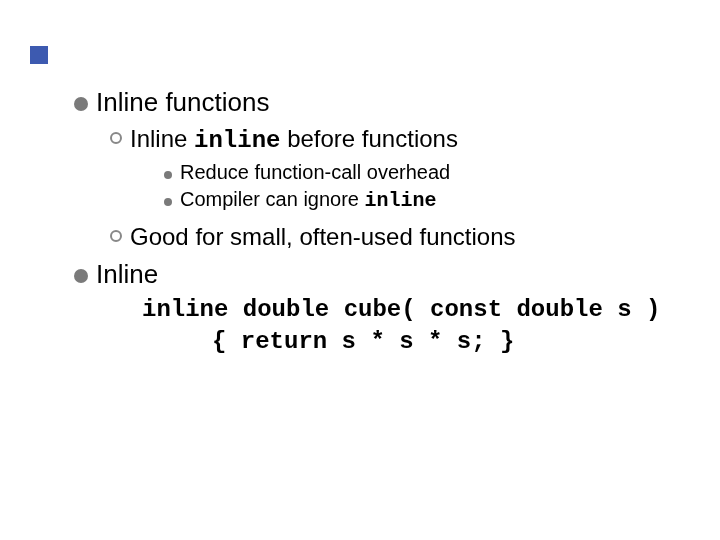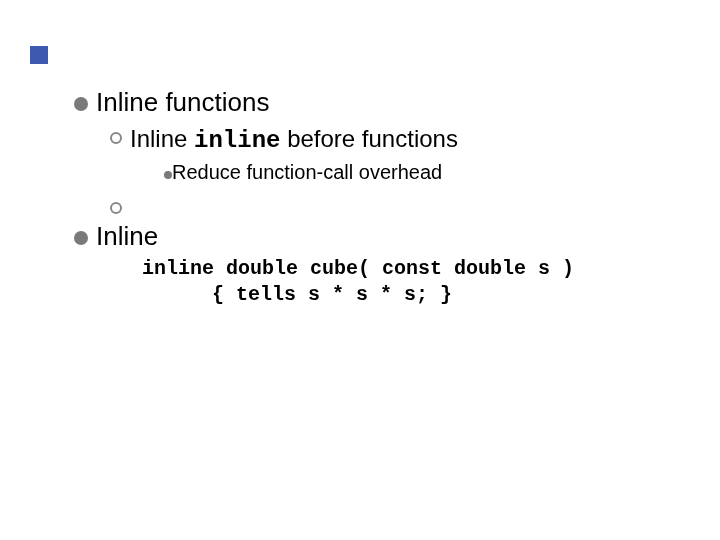--- a/index.html
+++ b/index.html
@@ -76,21 +76,21 @@
     line-height: 1.3;
   }
   .level3 {
     margin-left: 54px;
     margin-top: 4px;
     margin-bottom: 8px;
   }
   .l3-row {
     display: flex;
     align-items: baseline;
-    gap: 0;
+    gap: 8px;
     margin-bottom: 2px;
   }
   .dot-bullet {
     width: 8px;
     height: 8px;
     border-radius: 50%;
     background: #7a7a7a;
     flex-shrink: 0;
     margin-top: 7px;
   }
@@ -98,21 +98,21 @@
     font-size: 20px;
     line-height: 1.25;
   }
   .mono {
     font-family: Liberation Mono, monospace;
     font-weight: bold;
   }
   .code-block {
     font-family: "Courier New", Courier, monospace;
     font-weight: bold;
-    font-size: 20px;
+    font-size: 24px;
     margin-left: 32px;
     line-height: 1.3;
     margin-top: 0;
     margin-bottom: 4px;
   }
   .code-block .line2 { margin-left: 70px; }
 </style>
 </head>
 <body>
 
@@ -135,34 +135,41 @@
         <span>Inline </span><span class="mono">inline</span><span> before functions</span>
       </div>
     </div>
 
 
     <div class="level3">
       <div class="l3-row">
         <div class="dot-bullet"></div>
         <div class="l3-text">Reduce function-call overhead</div>
       </div>
+      <div class="l3-row">
+        <div class="dot-bullet"></div>
+        <div class="l3-text">
+          <span>Compiler can ignore </span><span class="mono">inline</span>
+        </div>
+      </div>
     </div>
 
     <div class="l2-row">
       <div class="ring-bullet"></div>
+      <div class="l2-text">Good for small, often-used functions</div>
     </div>
 
   </div>
 
   <div class="l1-row" style="margin-top:6px;">
     <div class="disc-bullet"></div>
     <div class="l1-text">Inline</div>
   </div>
 
   <div class="level2">
     <div class="code-block">
       <div>inline double cube( const double s )</div>
-      <div class="line2">{ tells s * s * s; }</div>
+      <div class="line2">{ return s * s * s; }</div>
     </div>
 
   </div>
 
 </div>
 
 </body></html>

